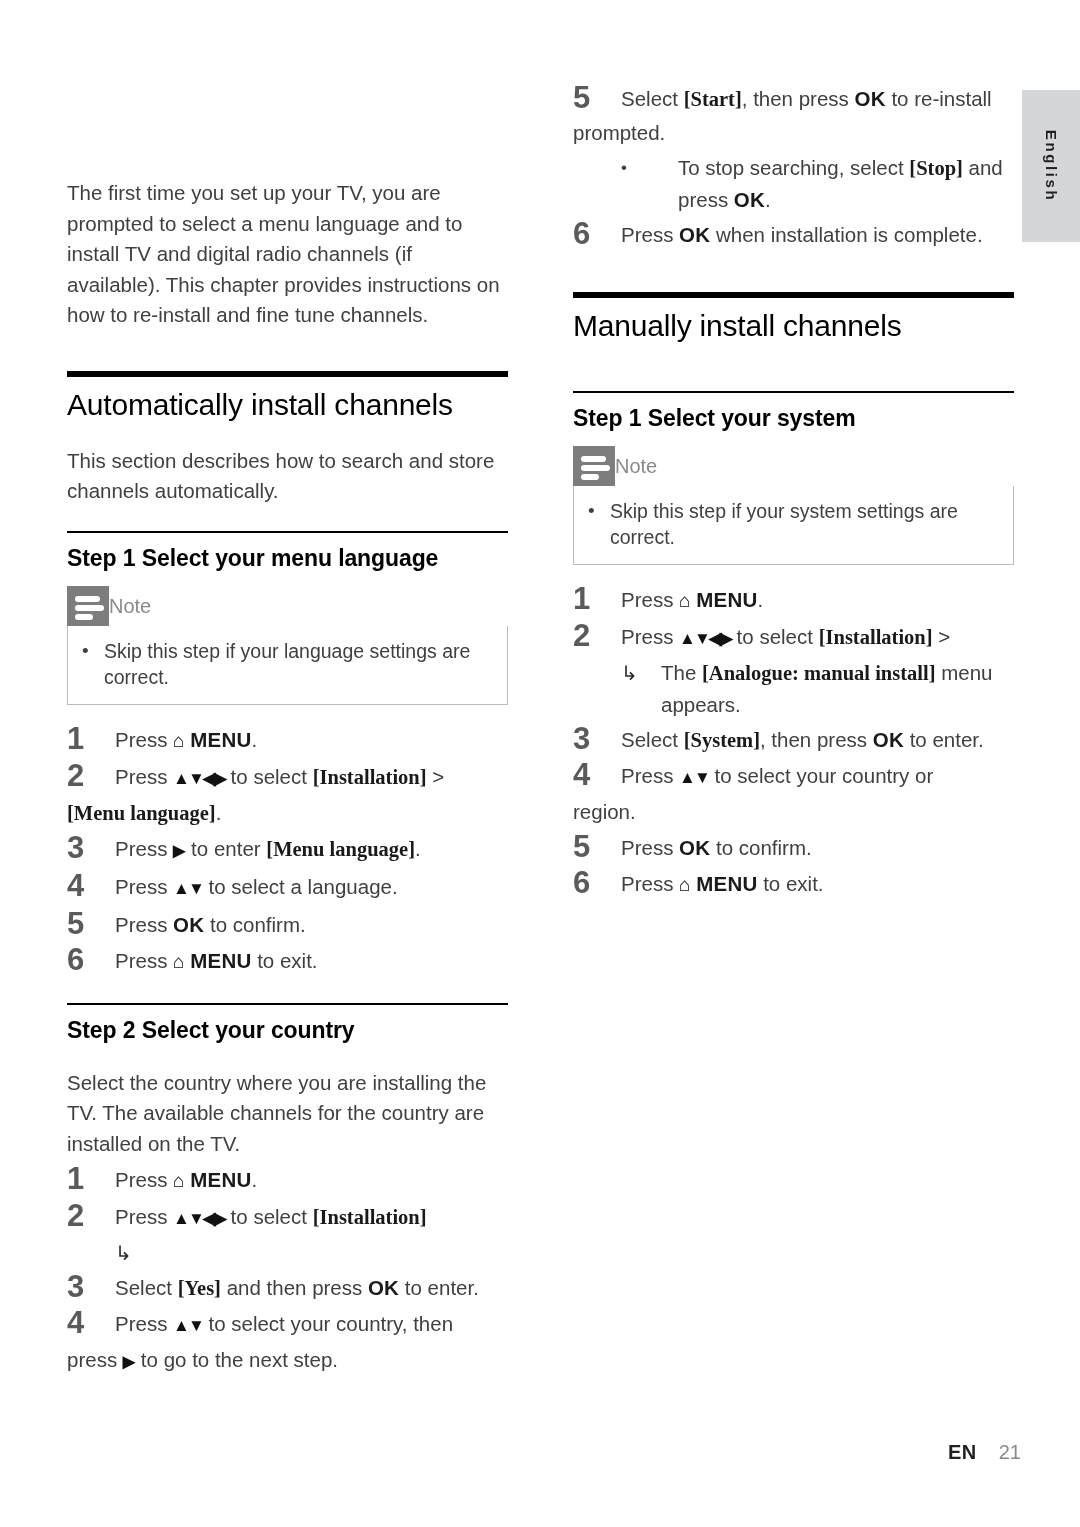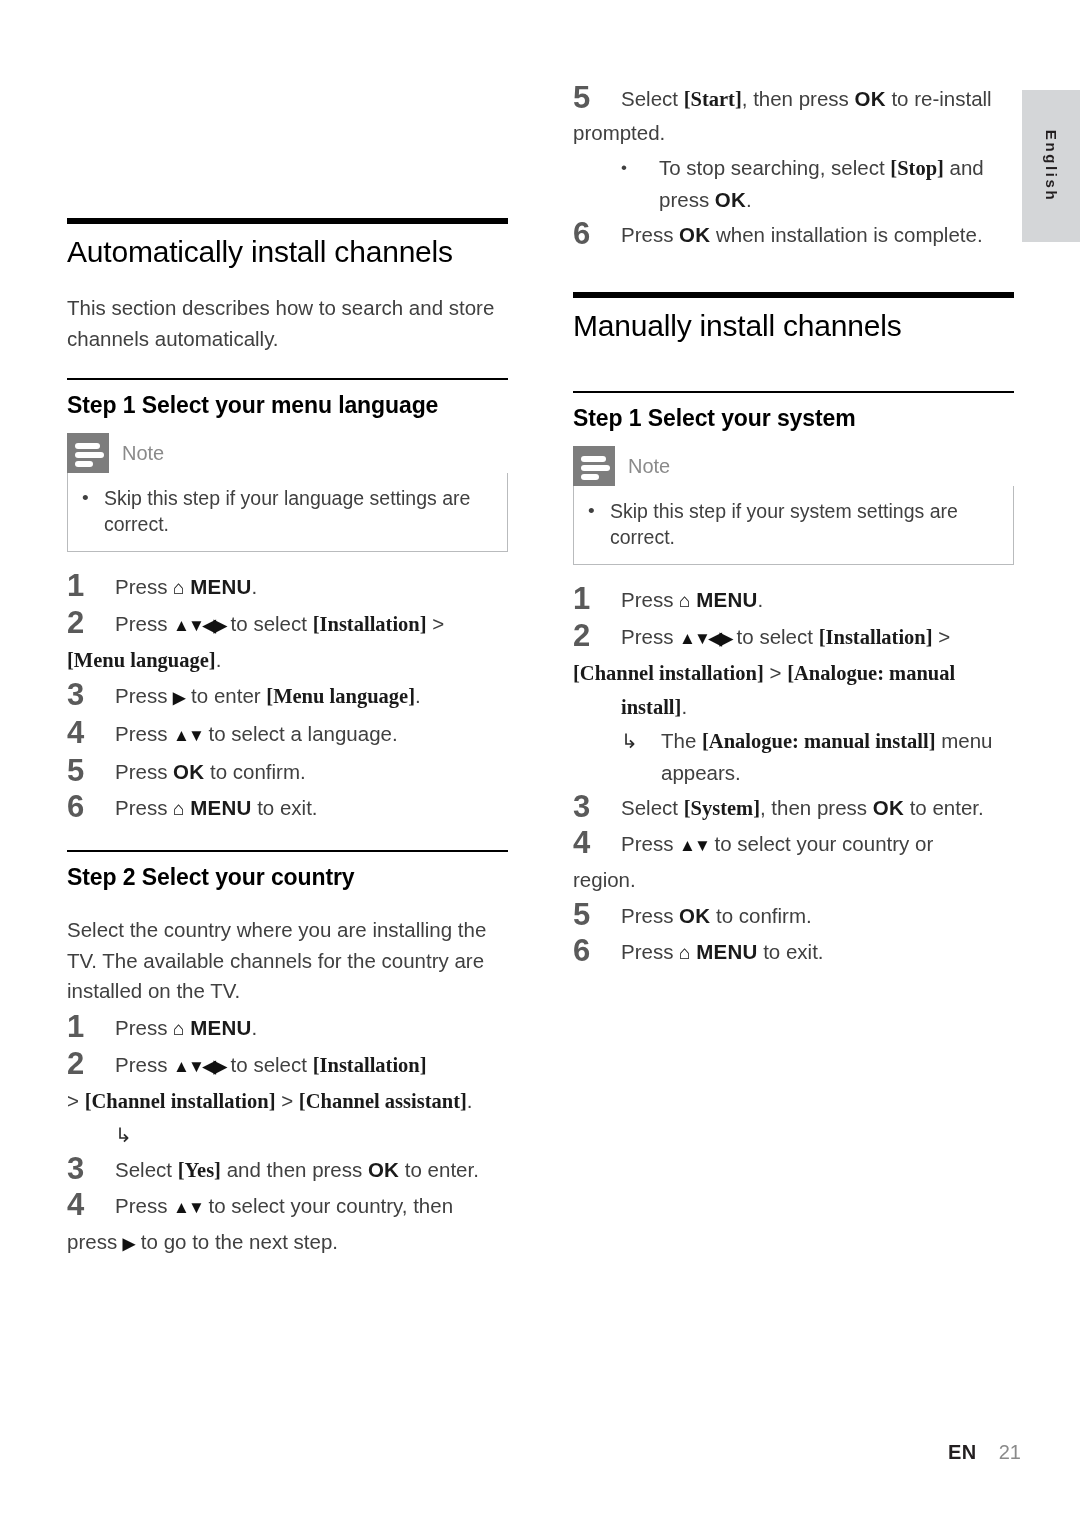--- a/index.html
+++ b/index.html
@@ -133,21 +133,20 @@
     display: block;
     background: #ffffff;
     border-radius: 3px;
     height: 6px;
     left: 8px;
   }
   .note-icon i.b1 { top: 10px; width: 25px; }
   .note-icon i.b2 { top: 19px; width: 29px; }
   .note-icon i.b3 { top: 28px; width: 18px; }
   .note-label {
-    padding-left: 13px;
     font-size: 20px;
     color: #8a8a8a;
     line-height: 40px;
     font-weight: 300;
   }
   .note-body {
     border: 1px solid #b9bbbd;
     border-top: none;
     padding: 12px 14px 14px 14px;
     box-sizing: border-box;
@@ -219,21 +218,21 @@
     line-height: 32px;
     color: #404040;
   }
   .sub-bullet .glyph {
     flex: 0 0 auto;
     width: 38px;
     text-align: left;
     font-size: 17px;
     color: #404040;
   }
-  .sub-bullet .txt { flex: 1 1 auto; }
+  .sub-bullet .txt { flex: 1 1 auto; margin-left: 19px; }
 
   
   b.menu-term {
     font-weight: bold;
     color: #1a1a1a;
     font-family: Liberation Serif, serif;
   }
   b.key {
     font-weight: bold;
     color: #1a1a1a;
@@ -279,20 +278,21 @@
 
 <div class="page">
 
   <div class="side-tab">
     <div class="side-tab-text">English</div>
   </div>
 
 
   <div class="col col-left" style="top:178px;">
 
+    <p class="body">The first time you set up your TV, you are prompted to select a menu language and to install TV and digital radio channels (if available). This chapter provides instructions on how to re-install and fine tune channels.</p>
 
     <div class="spacer-lg"></div>
 
     <div class="rule-thick"></div>
     <h2 class="section-title">Automatically install channels</h2>
 
     <div class="spacer-md"></div>
     <p class="body">This section describes how to search and store channels automatically.</p>
 
     <div class="spacer-md"></div>
@@ -363,21 +363,20 @@
 
     <ol class="steps">
       <li>
         <span class="num">1</span>
         Press <span class="home-ico">⌂</span> <b class="key">MENU</b>.
       </li>
       <li>
         <span class="num">2</span>
         Press <span class="arrows">▲▼◀▶</span>
         to select <b class="menu-term">[Installation]</b><br>
-        <span class="wrap-out">&gt; <b class="menu-term">[Channel installation]</b> &gt; <b class="menu-term">[Channel assistant]</b>.</span>
         <div class="sub-arrow">
           <span class="glyph">↳</span>
         </div>
       </li>
       <li>
         <span class="num">3</span>
         Select <b class="menu-term">[Yes]</b> and then press <b class="key">OK</b> to enter.
       </li>
       <li>
         <span class="num">4</span>
@@ -442,21 +441,20 @@
 
     <ol class="steps">
       <li>
         <span class="num">1</span>
         Press <span class="home-ico">⌂</span> <b class="key">MENU</b>.
       </li>
       <li>
         <span class="num">2</span>
         Press <span class="arrows">▲▼◀▶</span>
         to select <b class="menu-term">[Installation]</b> &gt;<br>
-        <span class="wrap-out"><b class="menu-term">[Channel installation]</b> &gt; <b class="menu-term">[Analogue: manual install]</b>.</span>
         <div class="sub-arrow">
           <span class="glyph">↳</span>
           <span class="txt">The <b class="menu-term">[Analogue: manual install]</b> menu appears.</span>
         </div>
       </li>
       <li>
         <span class="num">3</span>
         Select <b class="menu-term">[System]</b>, then press <b class="key">OK</b> to enter.
       </li>
       <li>

